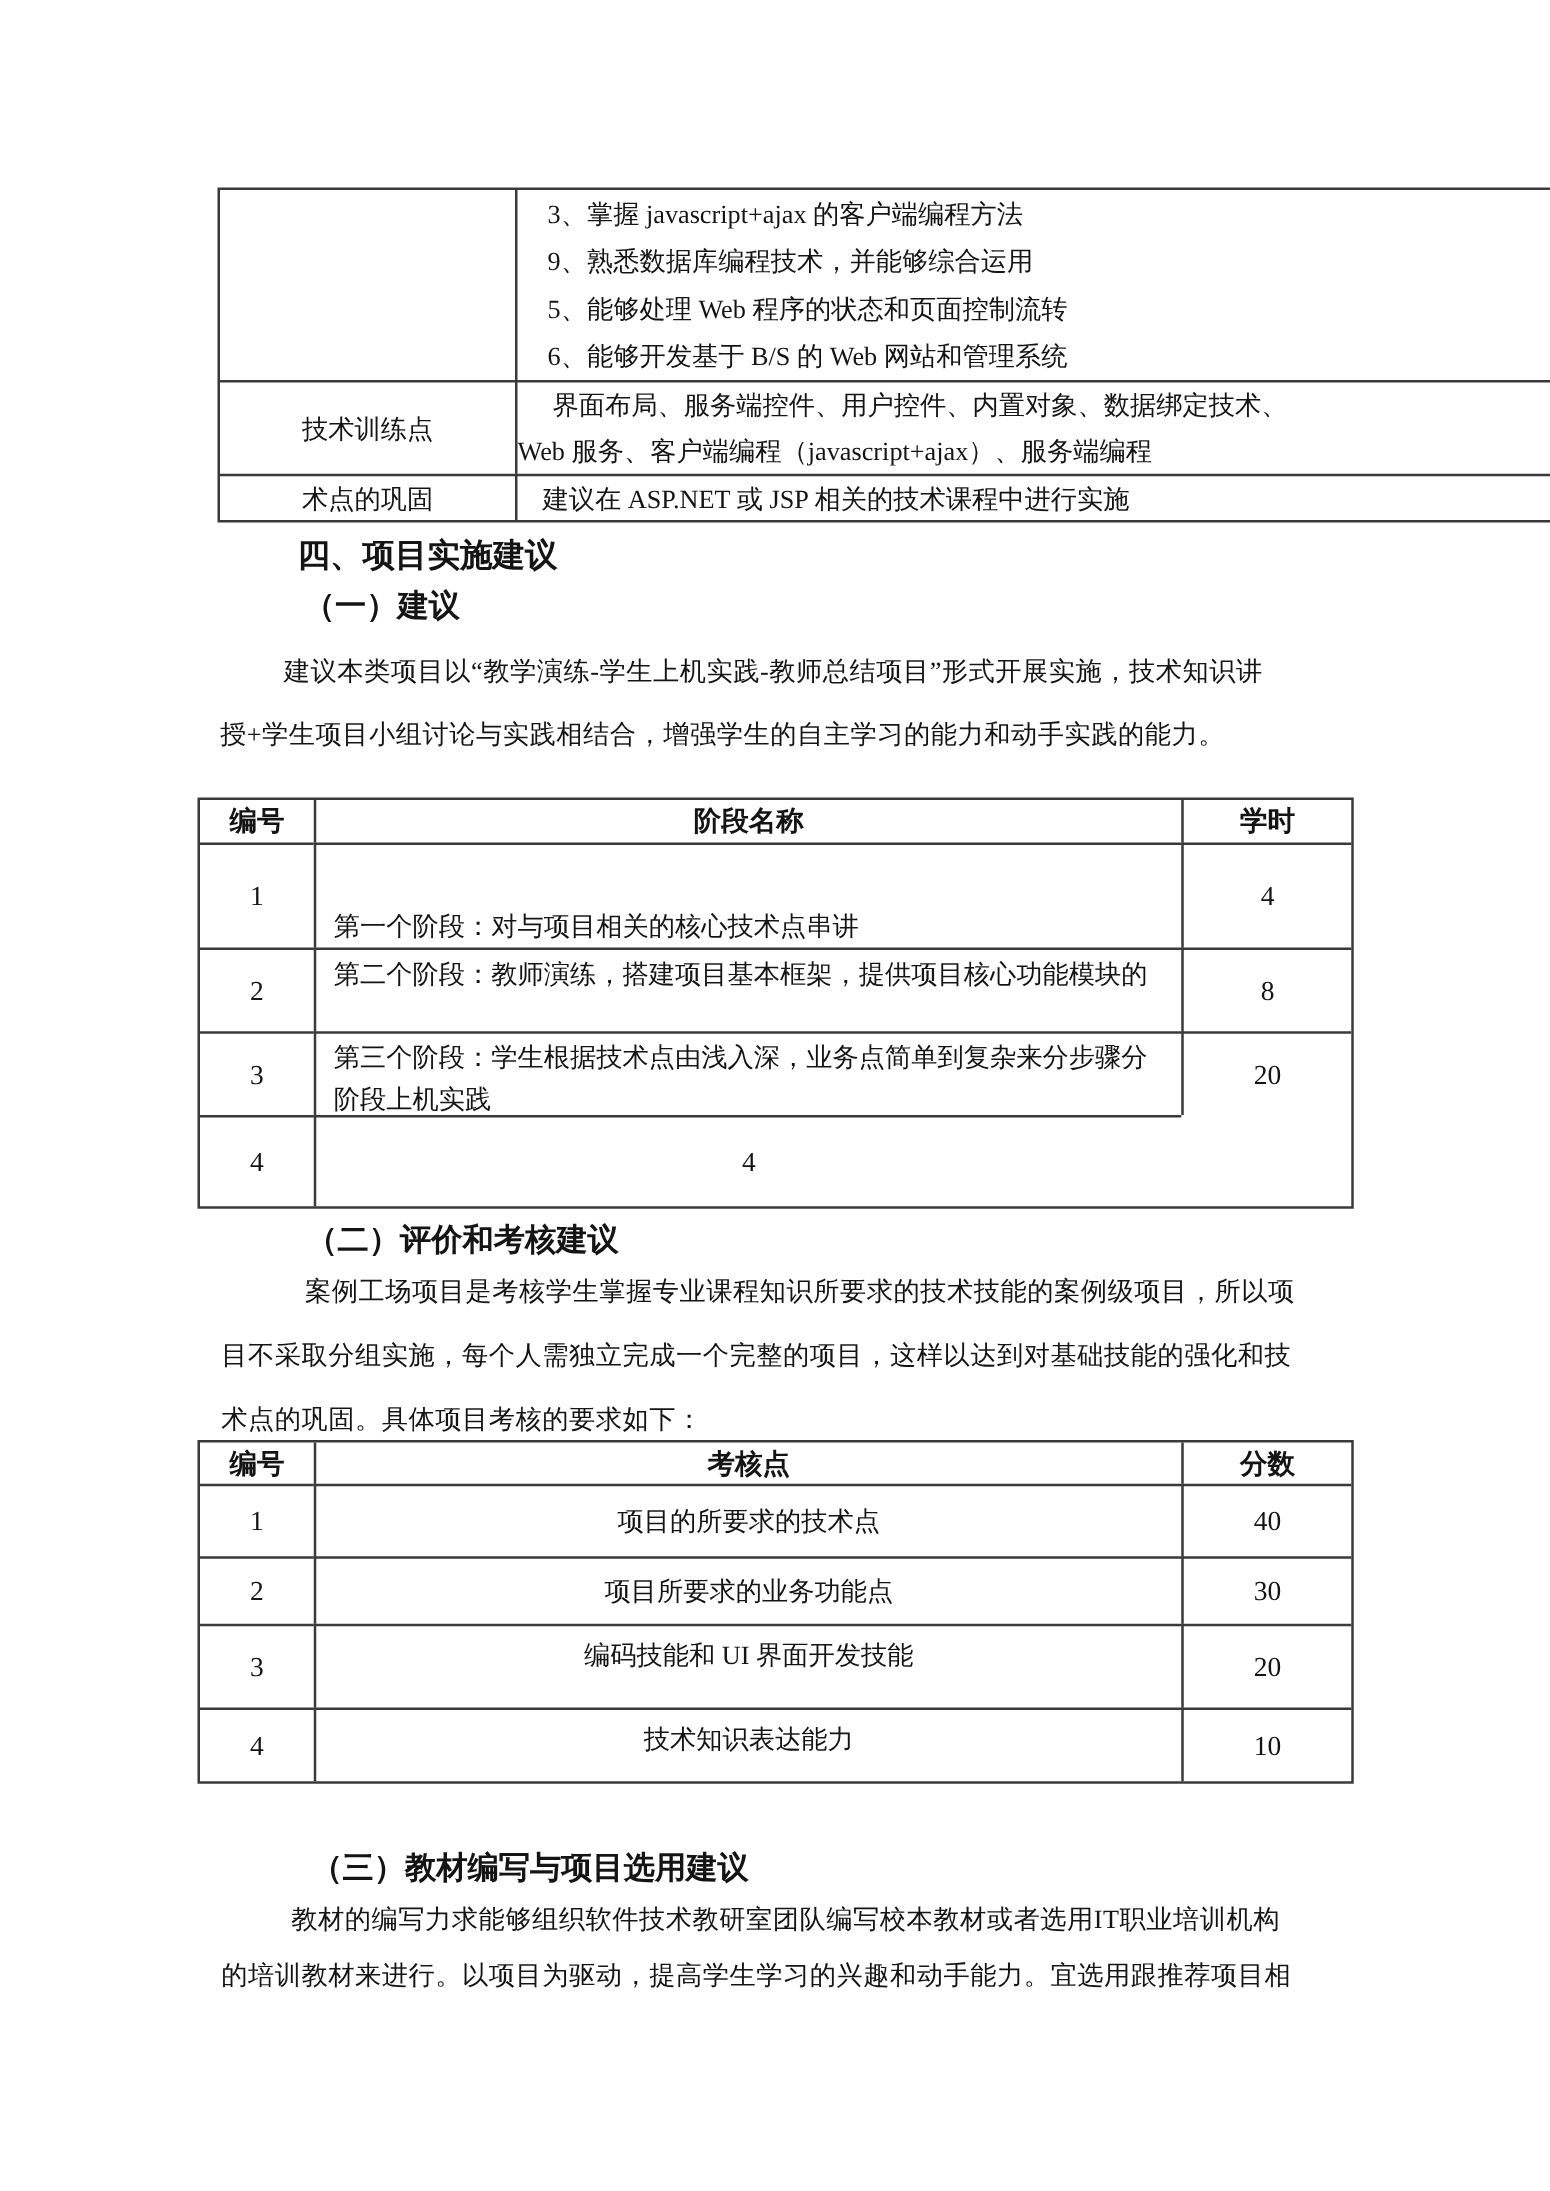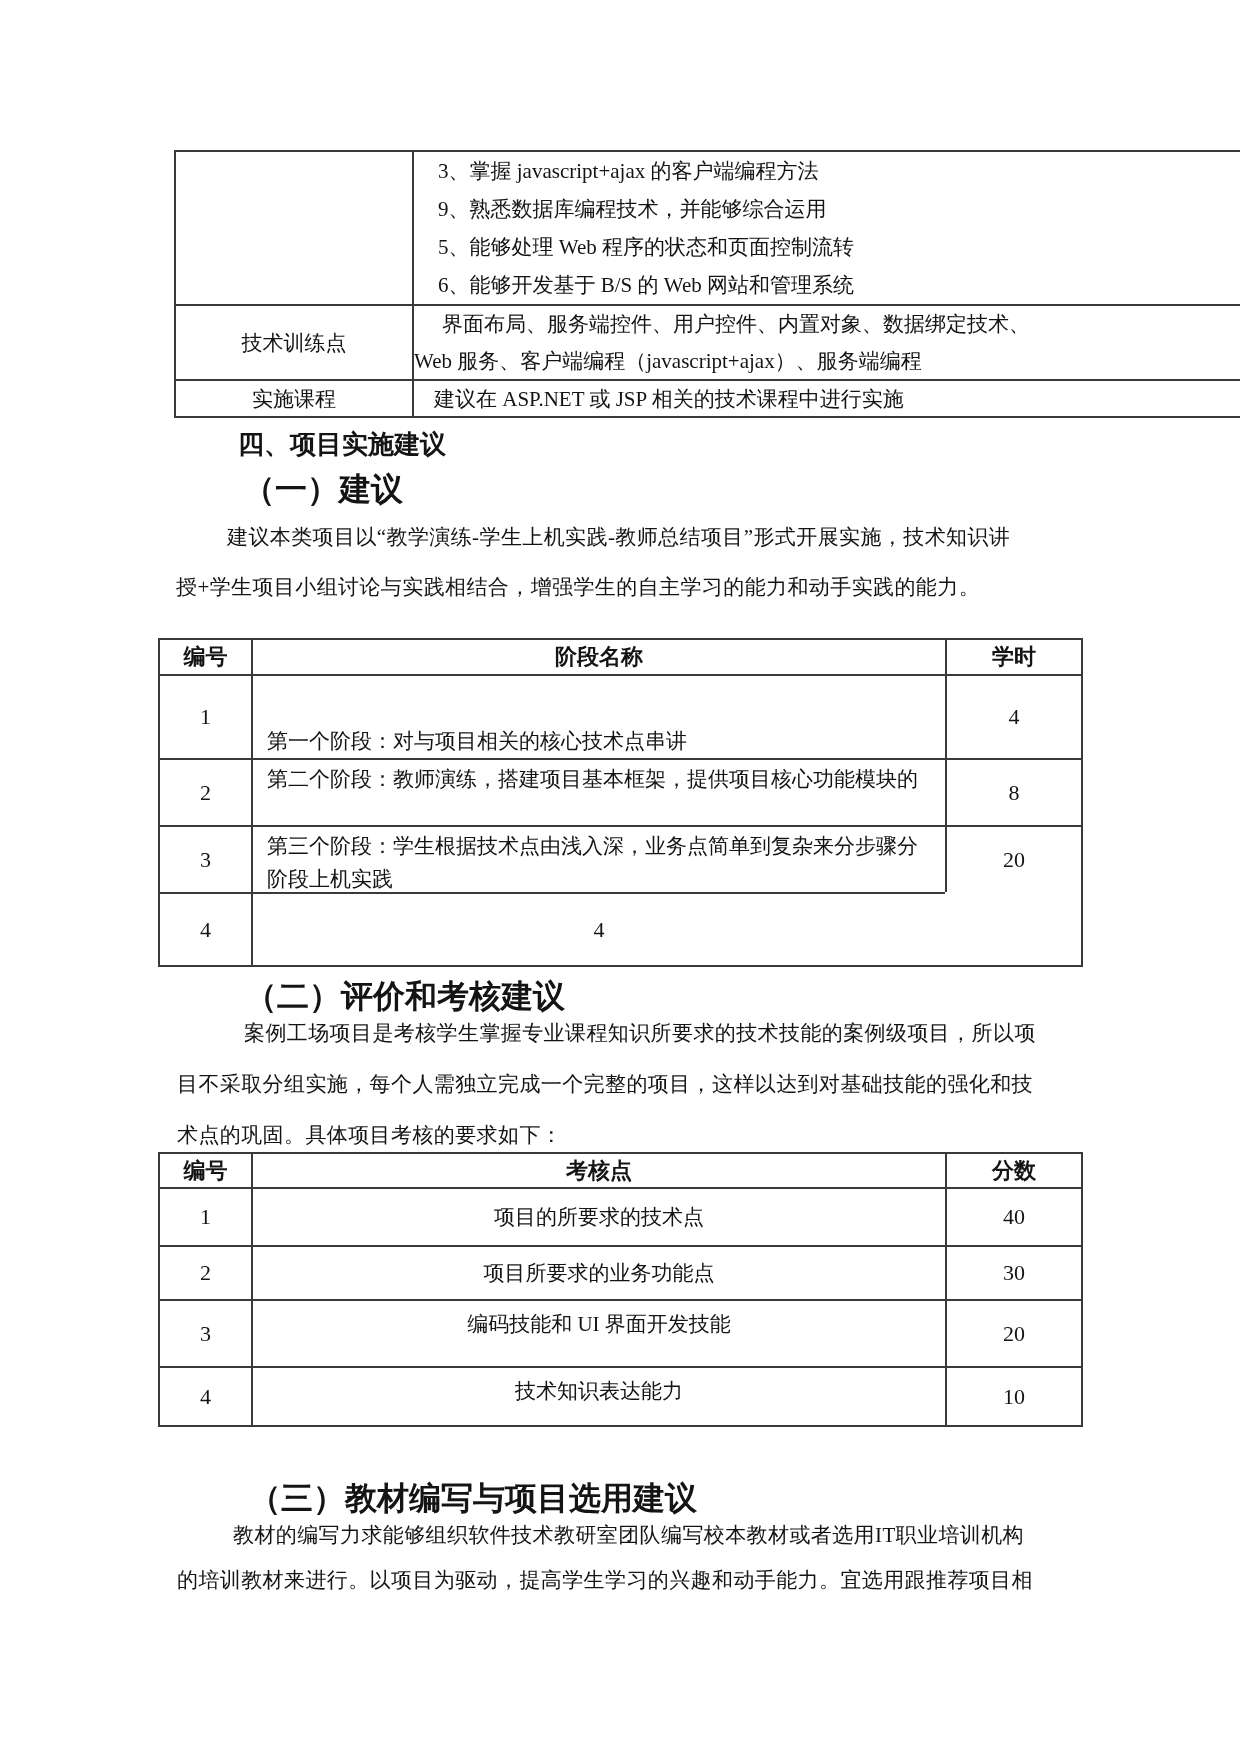--- a/index.html
+++ b/index.html
@@ -51,21 +51,21 @@
               grid-template-rows:33px 58px 54px 67px 1fr;
               font-size:21px;}
   .assess-tbl .head{font-size:22px;}
   .point-cell{justify-content:center;text-align:center;}
   .pt-center{align-items:center;}
   .pt-top{align-items:flex-start;padding-top:9px;}
 
   
   .h1{position:absolute;left:238px;top:427px;font-size:26px;font-weight:bold;
       font-family:"Liberation Sans","DejaVu Sans",sans-serif;white-space:nowrap;}
-  .h2{position:absolute;font-size:32px;font-weight:bold;
+  .h2{position:absolute;font-size:25px;font-weight:bold;
       font-family:"Liberation Sans","DejaVu Sans",sans-serif;white-space:nowrap;}
   .h2a{left:243px;top:468px;}
   .h2b{left:245px;top:975px;}
   .h2c{left:249px;top:1477px;}
   .pline{position:absolute;font-size:21px;white-space:nowrap;letter-spacing:0.4px;}
   .p1l1{left:227px;top:523px;}
   .p1l2{left:176px;top:573px;}
   .p2l1{left:244px;top:1019px;}
   .p2l2{left:177px;top:1070px;}
   .p2l3{left:177px;top:1121px;}
@@ -85,21 +85,21 @@
       <div>5、能够处理 Web 程序的状态和页面控制流转</div>
       <div>6、能够开发基于 B/S 的 Web 网站和管理系统</div>
     </div>
 
     <div class="cell bt hcent vcent lab-cell">技术训练点</div>
     <div class="cell bl bt train-cell">
       <div class="train-indent">界面布局、服务端控件、用户控件、内置对象、数据绑定技术、</div>
       <div>Web 服务、客户端编程（javascript+ajax）、服务端编程</div>
     </div>
 
-    <div class="cell bt hcent vcent lab-cell">实施课程</div>
+    <div class="cell bt hcent vcent lab-cell">术点的巩固</div>
     <div class="cell bl bt vcent course-cell">建议在 ASP.NET 或 JSP 相关的技术课程中进行实施</div>
   </div>
 
   <div class="h1">四、项目实施建议</div>
   <div class="h2 h2a">（一）建议</div>
   <div class="pline p1l1">建议本类项目以“教学演练-学生上机实践-教师总结项目”形式开展实施，技术知识讲</div>
   <div class="pline p1l2">授+学生项目小组讨论与实践相结合，增强学生的自主学习的能力和动手实践的能力。</div>
 
   <div class="tbl stage-tbl">
     <div class="cell hcent vcent bold head">编号</div>

